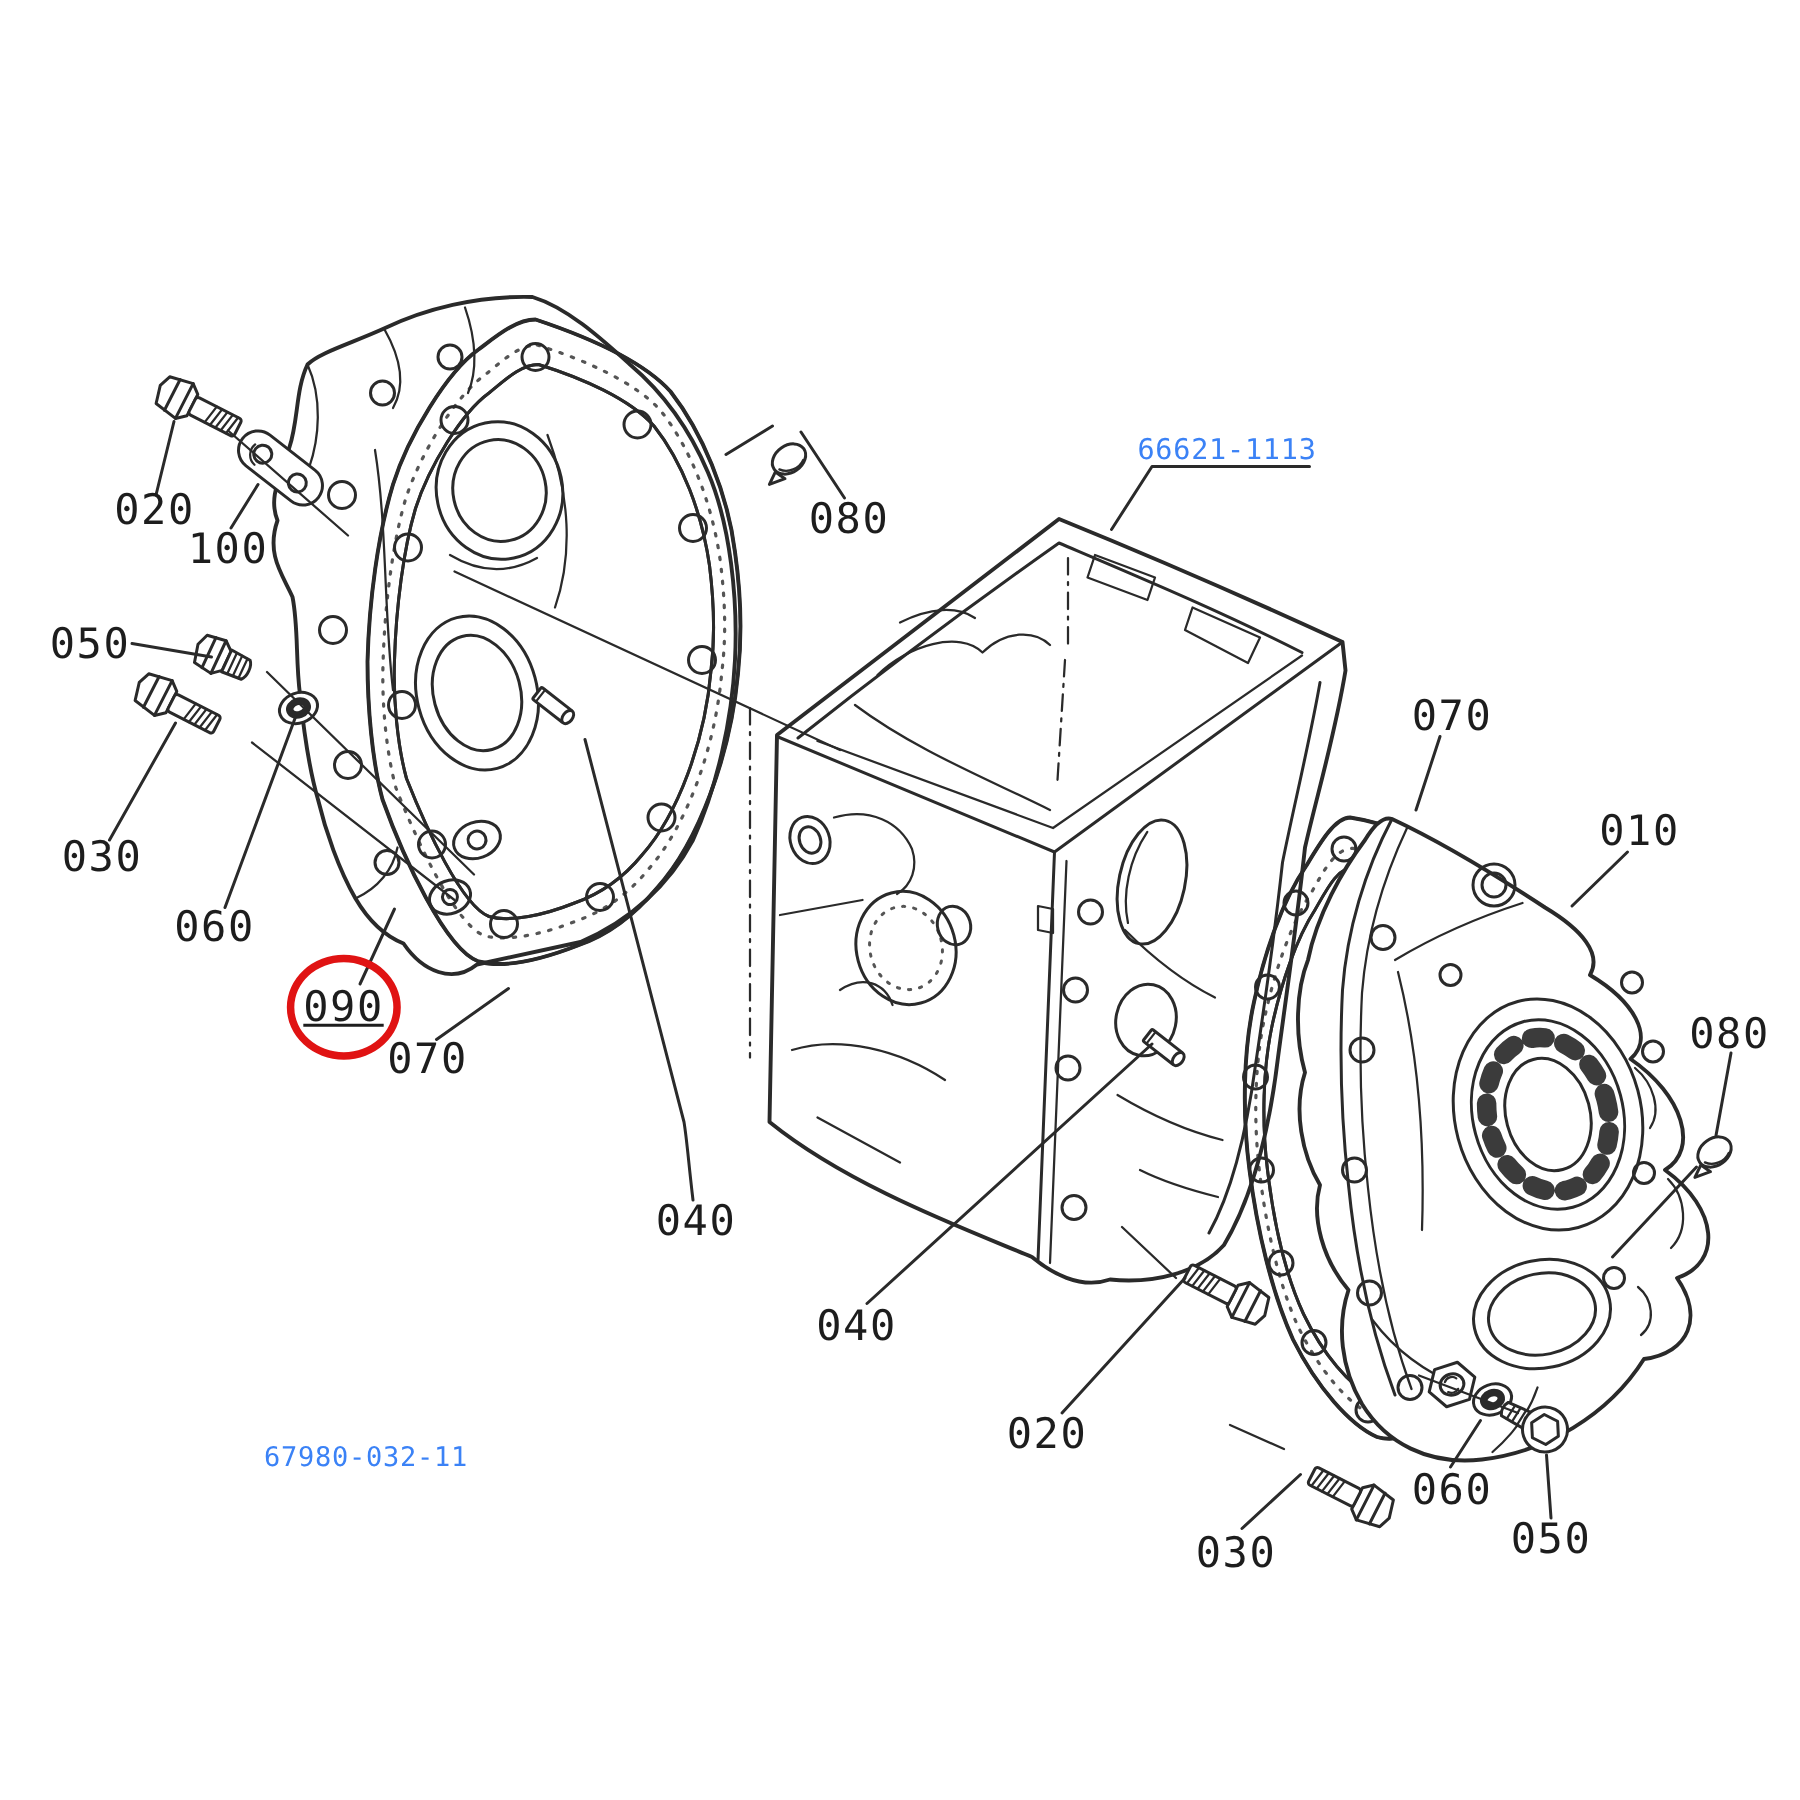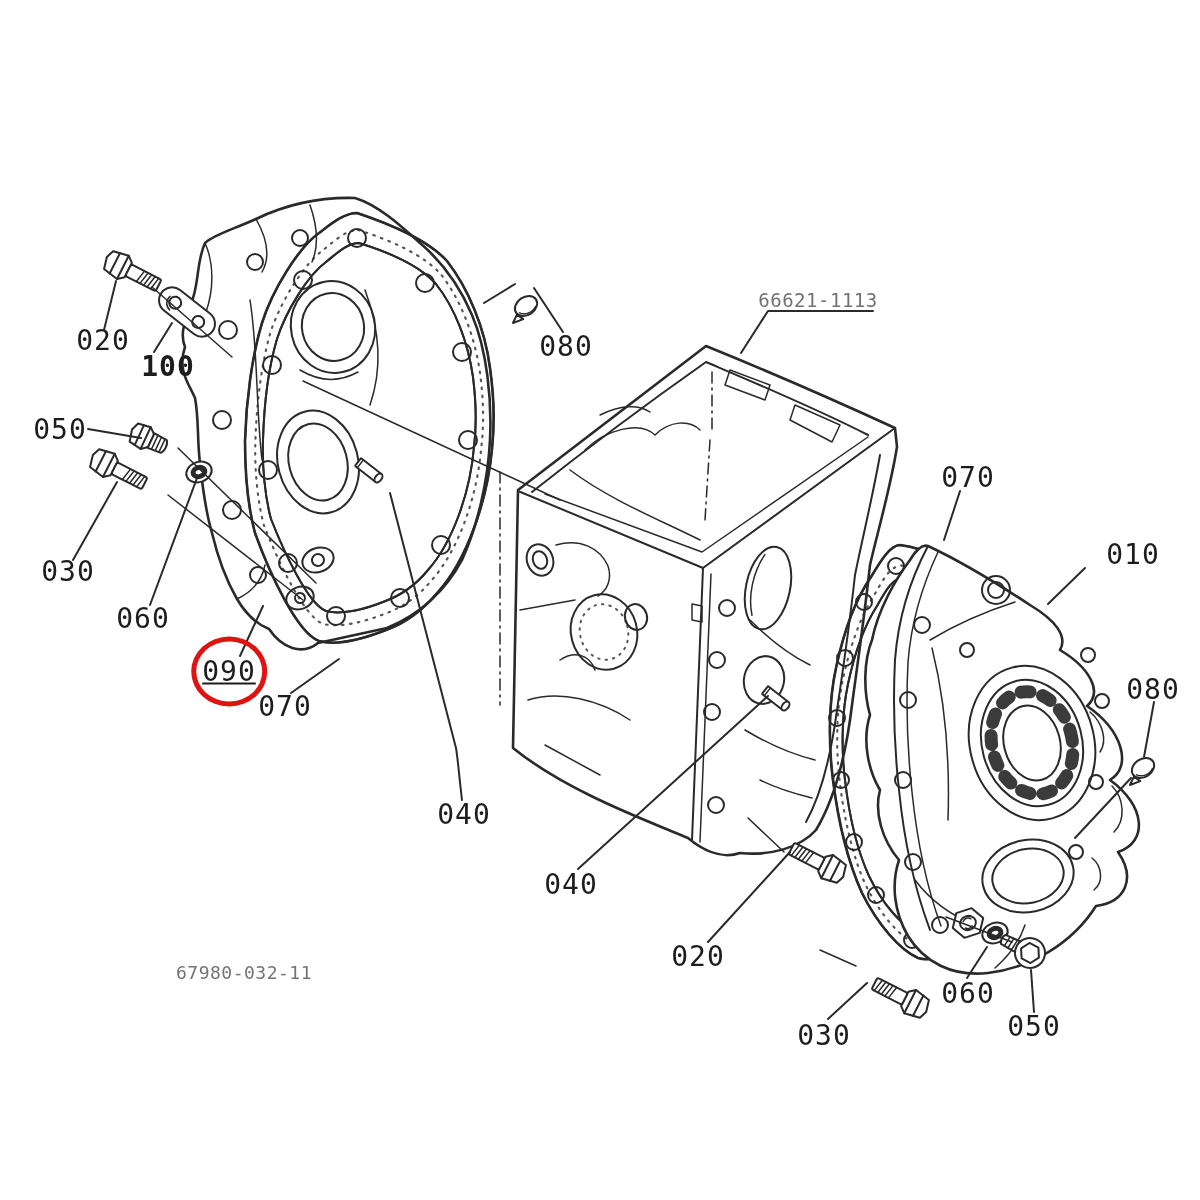--- a/index.html
+++ b/index.html
@@ -15,21 +15,21 @@
   #art .dots{stroke-dasharray:1.5 6;stroke-width:2;opacity:.8;}
   #art .dashdot{stroke-dasharray:11 5 2 5;stroke-width:1.5;}
   #art .teeth{stroke-width:13;stroke-dasharray:9 13;opacity:.92;}
   .callout{position:absolute;transform:translate(-50%,-50%);
       font-size:28px;font-weight:500;letter-spacing:1px;color:#1d1d1d;white-space:nowrap;
       cursor:pointer;z-index:3;}
   .callout.highlighted::after{content:"";position:absolute;left:50%;top:50%;
       width:66px;height:60px;transform:translate(-50%,-50%);
       border:5px solid var(--hl,#e01313);border-radius:50%;}
   .partcode{position:absolute;transform:translate(-50%,-50%);
-      font-size:19px;font-weight:500;letter-spacing:.5px;color:#737373;white-space:nowrap;z-index:2;}
+      font-size:19px;font-weight:500;letter-spacing:.5px;color:#3b82f6;white-space:nowrap;z-index:2;}
   .partcode.small{font-size:18px;}
 </style>
 </head>
 <body>
 
 <div id="stage">
 
 <svg id="art" width="1200" height="1200" viewBox="0 0 1200 1200">
 
   <defs>
@@ -355,35 +355,35 @@
     <path class="thin" d="M 168,495 L 303,600"></path>
     <path class="thin" d="M 303,381 L 560,500"></path>
     <path class="thin" d="M 748,818 L 784,852"></path>
     <path class="thin" d="M 856,966 L 820,950"></path>
     <path class="thin" d="M 946,917 L 1012,942"></path>
   </g>
 </svg>
 
 <div style="position:absolute;inset:0;z-index:3;text-align:center;">
       <div class="callout" style="left: 103px; top: 340px;">020</div>
-      <div class="callout" style="left: 168px; top: 366px; font-weight: bold;">100</div>
+      <div class="callout" style="left: 152px; top: 366px;">100</div>
       <div class="callout" style="left: 60px; top: 429px;">050</div>
       <div class="callout" style="left: 68px; top: 571px;">030</div>
       <div class="callout" style="left: 143px; top: 618px;">060</div>
       <div class="callout highlighted" style="left: 229px; top: 671px; text-decoration: underline;">090</div>
       <div class="callout" style="left: 285px; top: 706px;">070</div>
       <div class="callout" style="left: 566px; top: 346px;">080</div>
       <div class="callout" style="left: 464px; top: 814px;">040</div>
       <div class="callout" style="left: 571px; top: 884px;">040</div>
       <div class="callout" style="left: 698px; top: 956px;">020</div>
       <div class="callout" style="left: 824px; top: 1035px;">030</div>
       <div class="callout" style="left: 968px; top: 993px;">060</div>
       <div class="callout" style="left: 1034px; top: 1026px;">050</div>
       <div class="callout" style="left: 968px; top: 477px;">070</div>
-      <div class="callout" style="left: 1093px; top: 554px; margin-left: 40px;">010</div>
+      <div class="callout" style="left: 1093px; top: 554px;">010</div>
       <div class="callout" style="left: 1153px; top: 689px;">080</div>
     </div>
 
 <div class="partcode" style="left:818px;top:300px;">66621-1113</div>
 
 <div class="partcode small" style="left:244px;top:972px;text-align:right;">67980-032-11</div>
 
 </div>
 
 </body></html>

